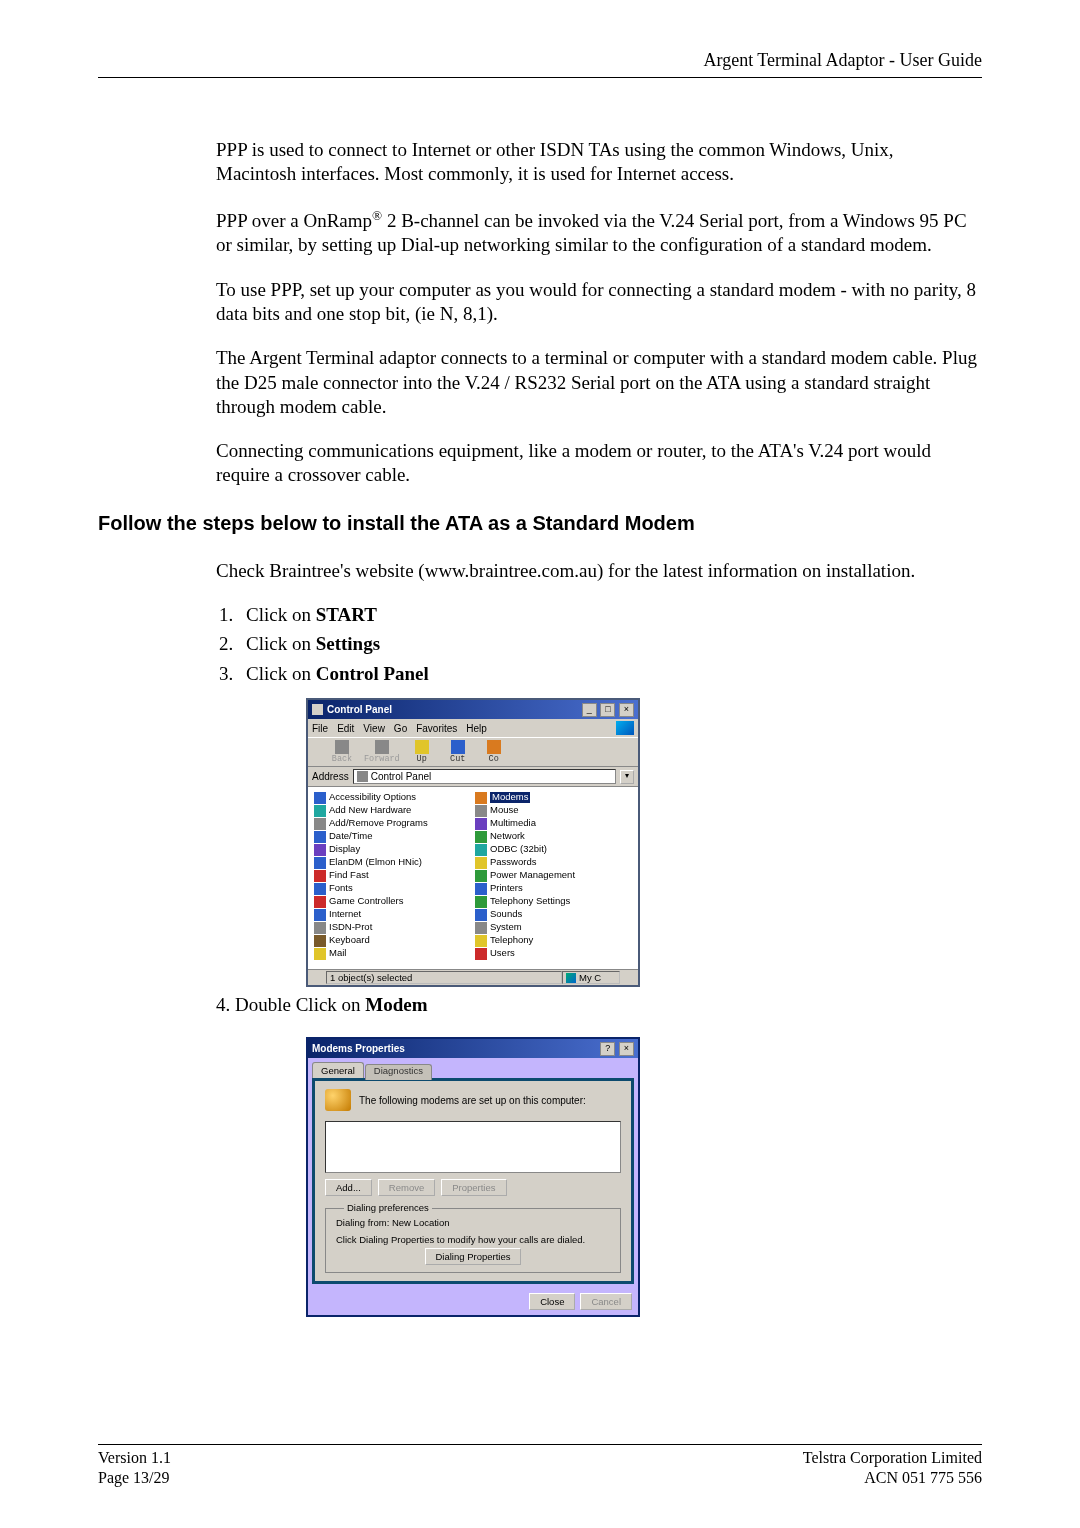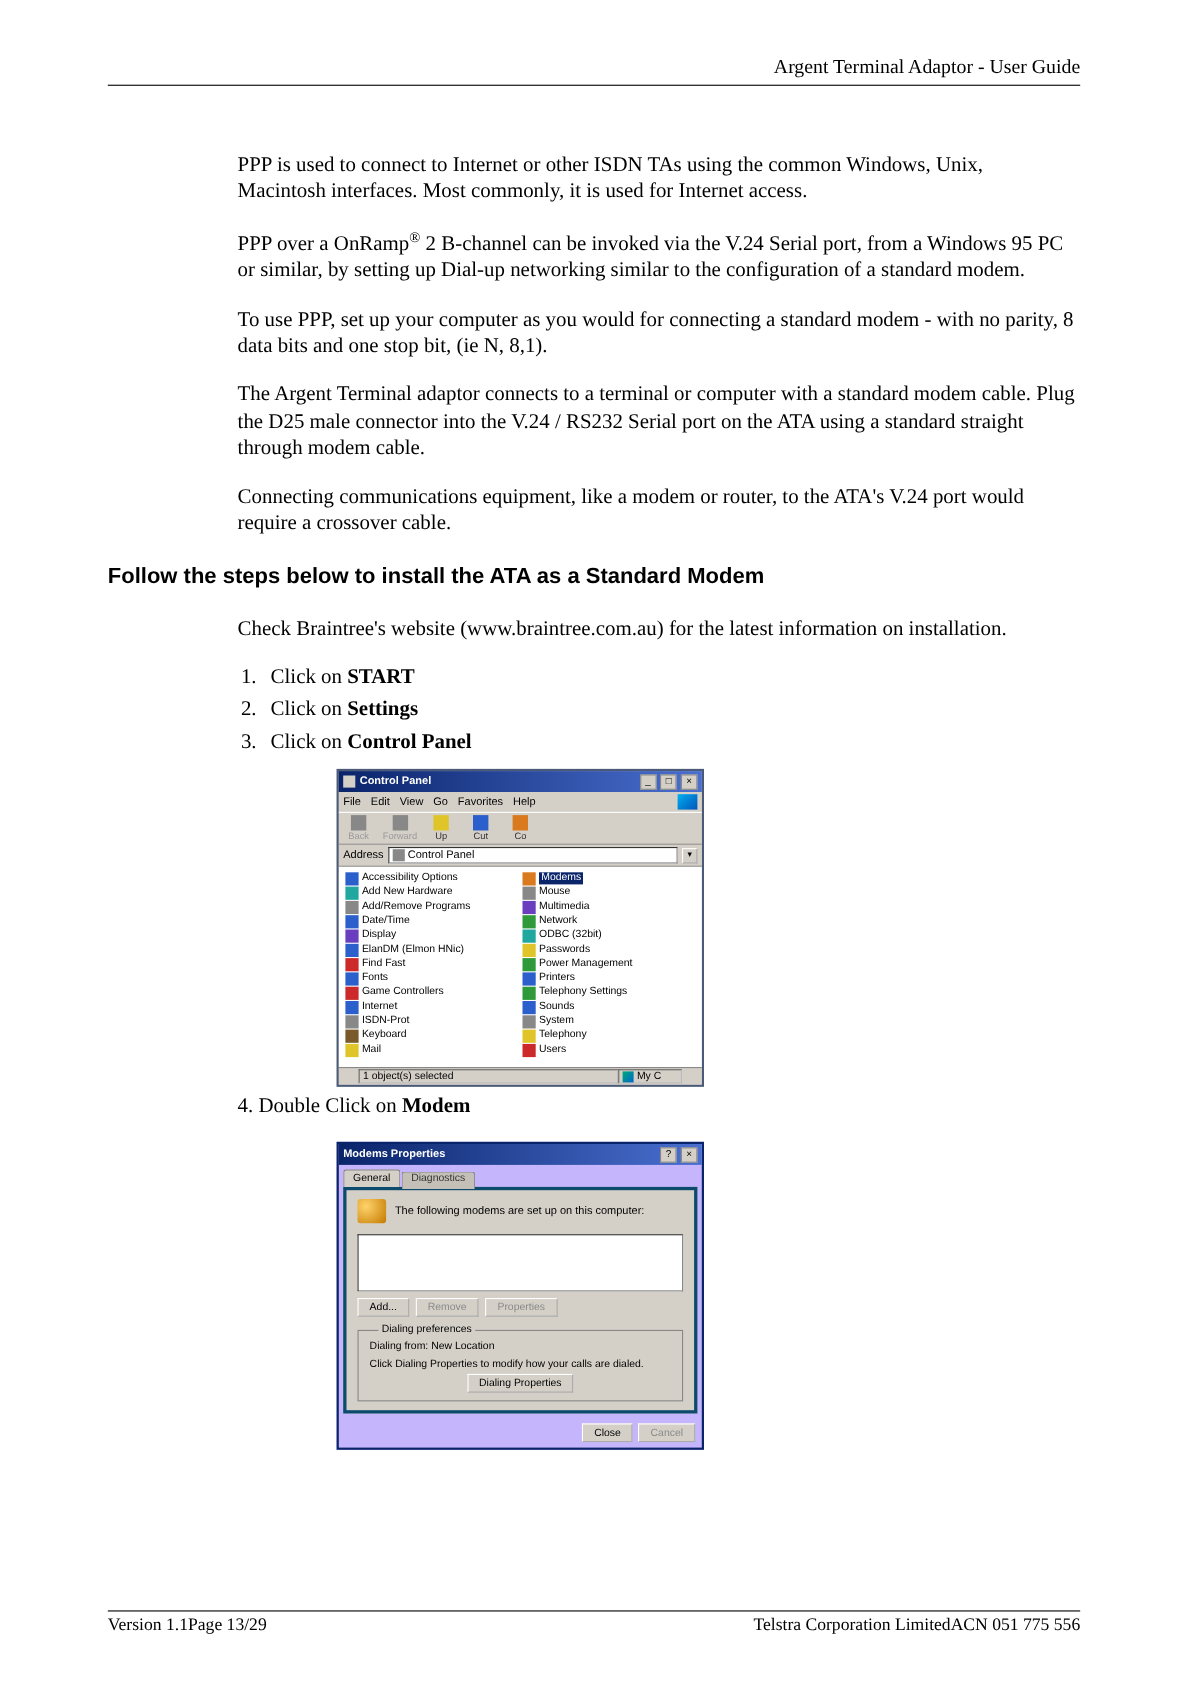--- a/index.html
+++ b/index.html
@@ -122,24 +122,25 @@
   .menubar .spacer { flex: 1; }
   .menubar .logo {
     width: 18px;
     height: 14px;
     background: linear-gradient(135deg, #00aeef, #0055bb);
   }
   .toolbar {
     background: #d4d0c8;
     border-top: 1px solid #fff;
     border-bottom: 1px solid #888;
-    padding: 2px 4px;
+    padding: 2px 20px;
     display: flex;
     align-items: flex-start;
     gap: 8px;
+    font-family: Liberation Mono, monospace;
   }
   .tb-btn {
     display: flex;
     flex-direction: column;
     align-items: center;
     font-size: 8.5px;
     color: #333;
     min-width: 28px;
   }
   .tb-btn .glyph {
@@ -312,20 +313,21 @@
     right: 98px;
     bottom: 40px;
     font-size: 16px;
     border-top: 1.5px solid #000;
     padding-top: 3px;
     display: flex;
     justify-content: space-between;
   }
   .footer .fl, .footer .fr {
     display: flex;
+    flex-direction: column;
     line-height: 1.25;
     font-family: Liberation Serif, serif;
   }
   .footer .fr { text-align: right; }
 
   
   .c-blue   { background: #2b5fcb; }
   .c-green  { background: #2e9a3a; }
   .c-red    { background: #cc2a2a; }
   .c-yellow { background: #e0c52a; }

